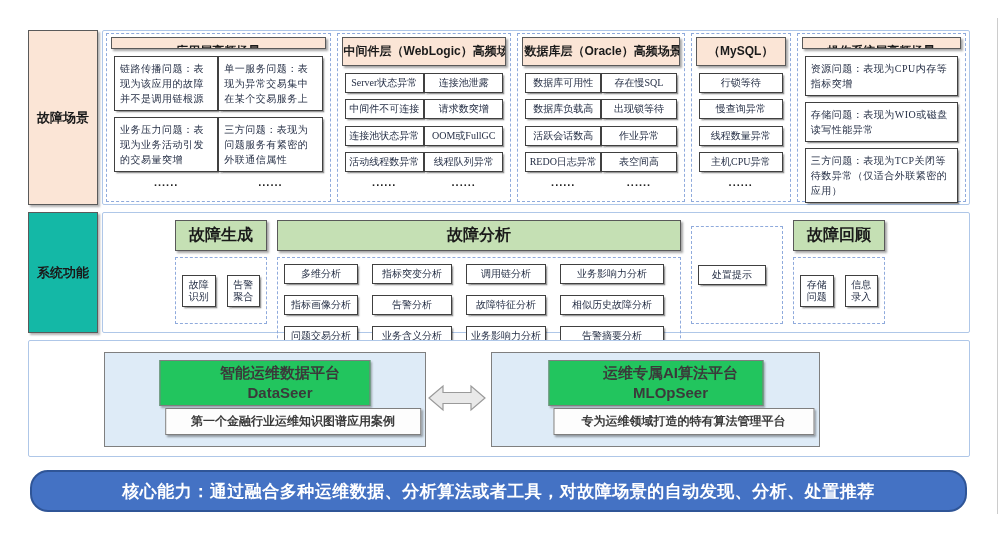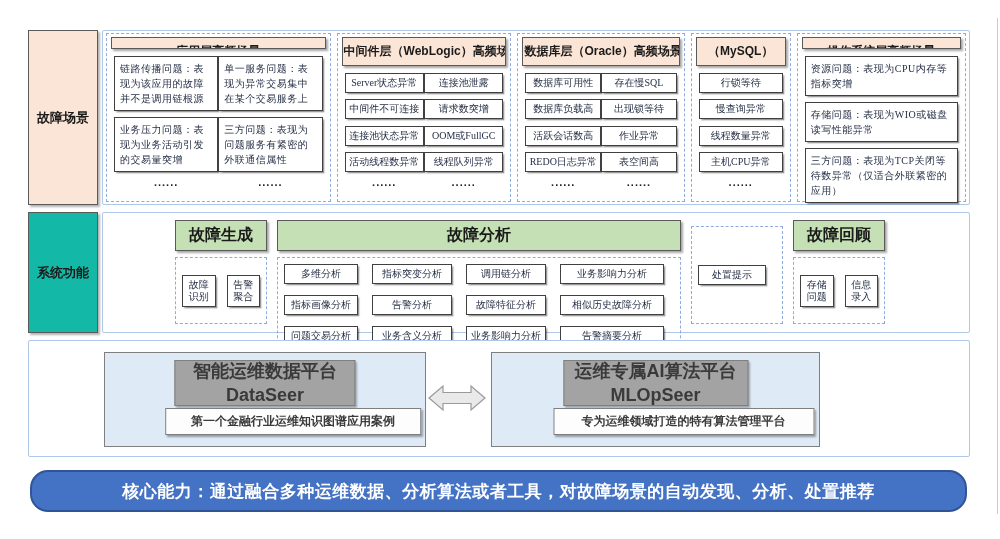--- a/index.html
+++ b/index.html
@@ -48,23 +48,23 @@
          text-align:center;padding:3px 4px;line-height:1.2;}
   .fitem.w{width:58px;}
   .fa-grid{display:grid;grid-template-columns:74px 80px 80px 104px;column-gap:14px;row-gap:11px;
            justify-content:center;align-content:start;}
 
   
   .plat{position:absolute;top:11px;height:93px;background:#DEEBF7;border:1px solid #7f7f7f;}
   .plat-left{left:75px;width:320px;}
   .plat-right{left:462px;width:327px;}
   .plat-top{position:absolute;top:7px;left:50%;transform:translateX(-50%);width:56%;height:44px;
-            background:#a3a3a3;border:1px solid #7f7f7f;box-shadow:1.5px 1.5px 2px rgba(0,0,0,.3);
+            background:#22c55e;border:1px solid #7f7f7f;box-shadow:1.5px 1.5px 2px rgba(0,0,0,.3);
             display:flex;flex-direction:column;align-items:center;justify-content:center;
-            font-weight:bold;font-size:18px;color:#3a3a3a;line-height:1.35;}
+            font-weight:bold;font-size:15px;color:#3a3a3a;line-height:1.35;padding-left:30px;}
   .plat-sub{position:absolute;top:55px;left:50%;transform:translateX(-50%);width:78%;
             background:#fdfdfd;border:1px solid #7f7f7f;box-shadow:1.5px 1.5px 2px rgba(0,0,0,.35);
             font-weight:bold;font-size:12px;color:#3a3a3a;text-align:center;padding:4px 2px;white-space:nowrap;margin-left:28px;}
   .arrow-wrap{position:absolute;left:399px;top:42px;width:58px;height:30px;}
 
   
   .banner{position:absolute;left:30px;width:937px;top:470px;height:42px;background:#4472C4;
           border:2px solid #2F5597;border-radius:18px;box-sizing:border-box;
           display:flex;align-items:center;justify-content:center;
           color:#ffffff;font-weight:bold;font-size:17px;letter-spacing:.5px;}

